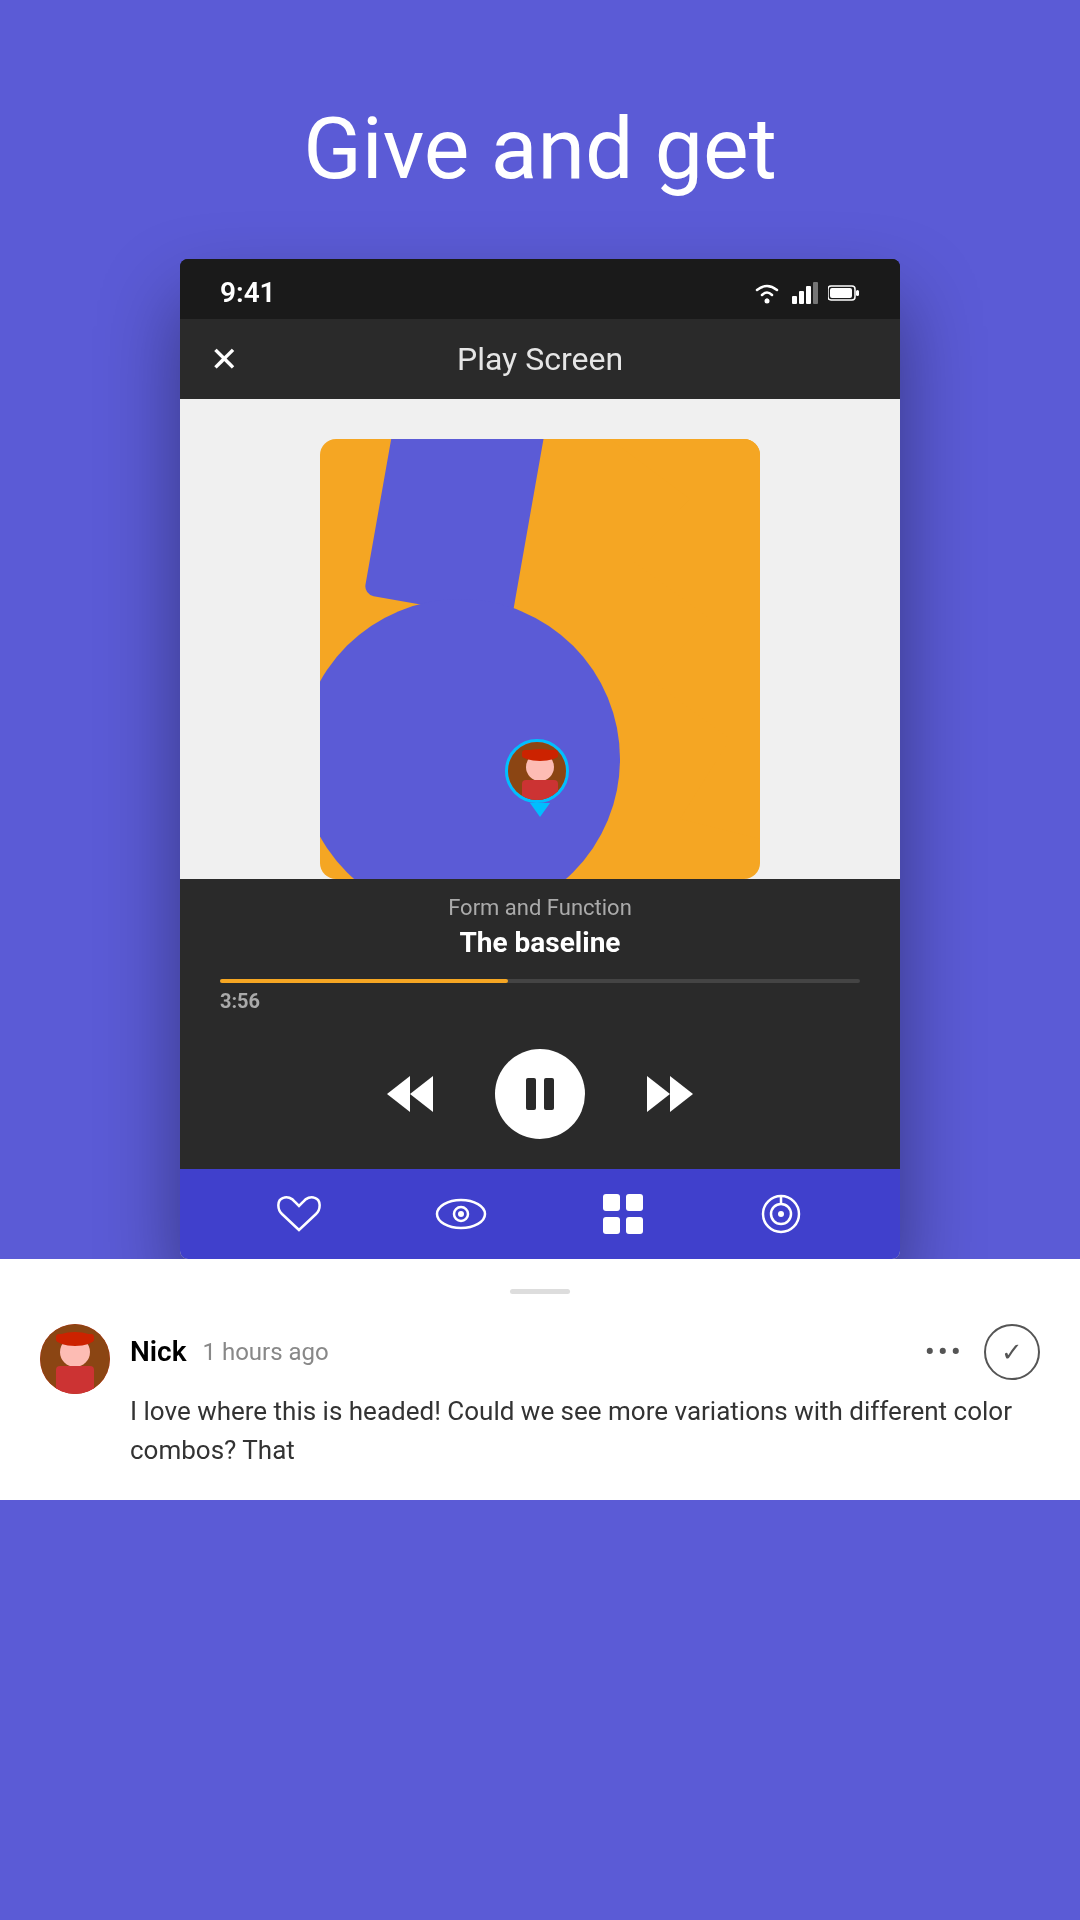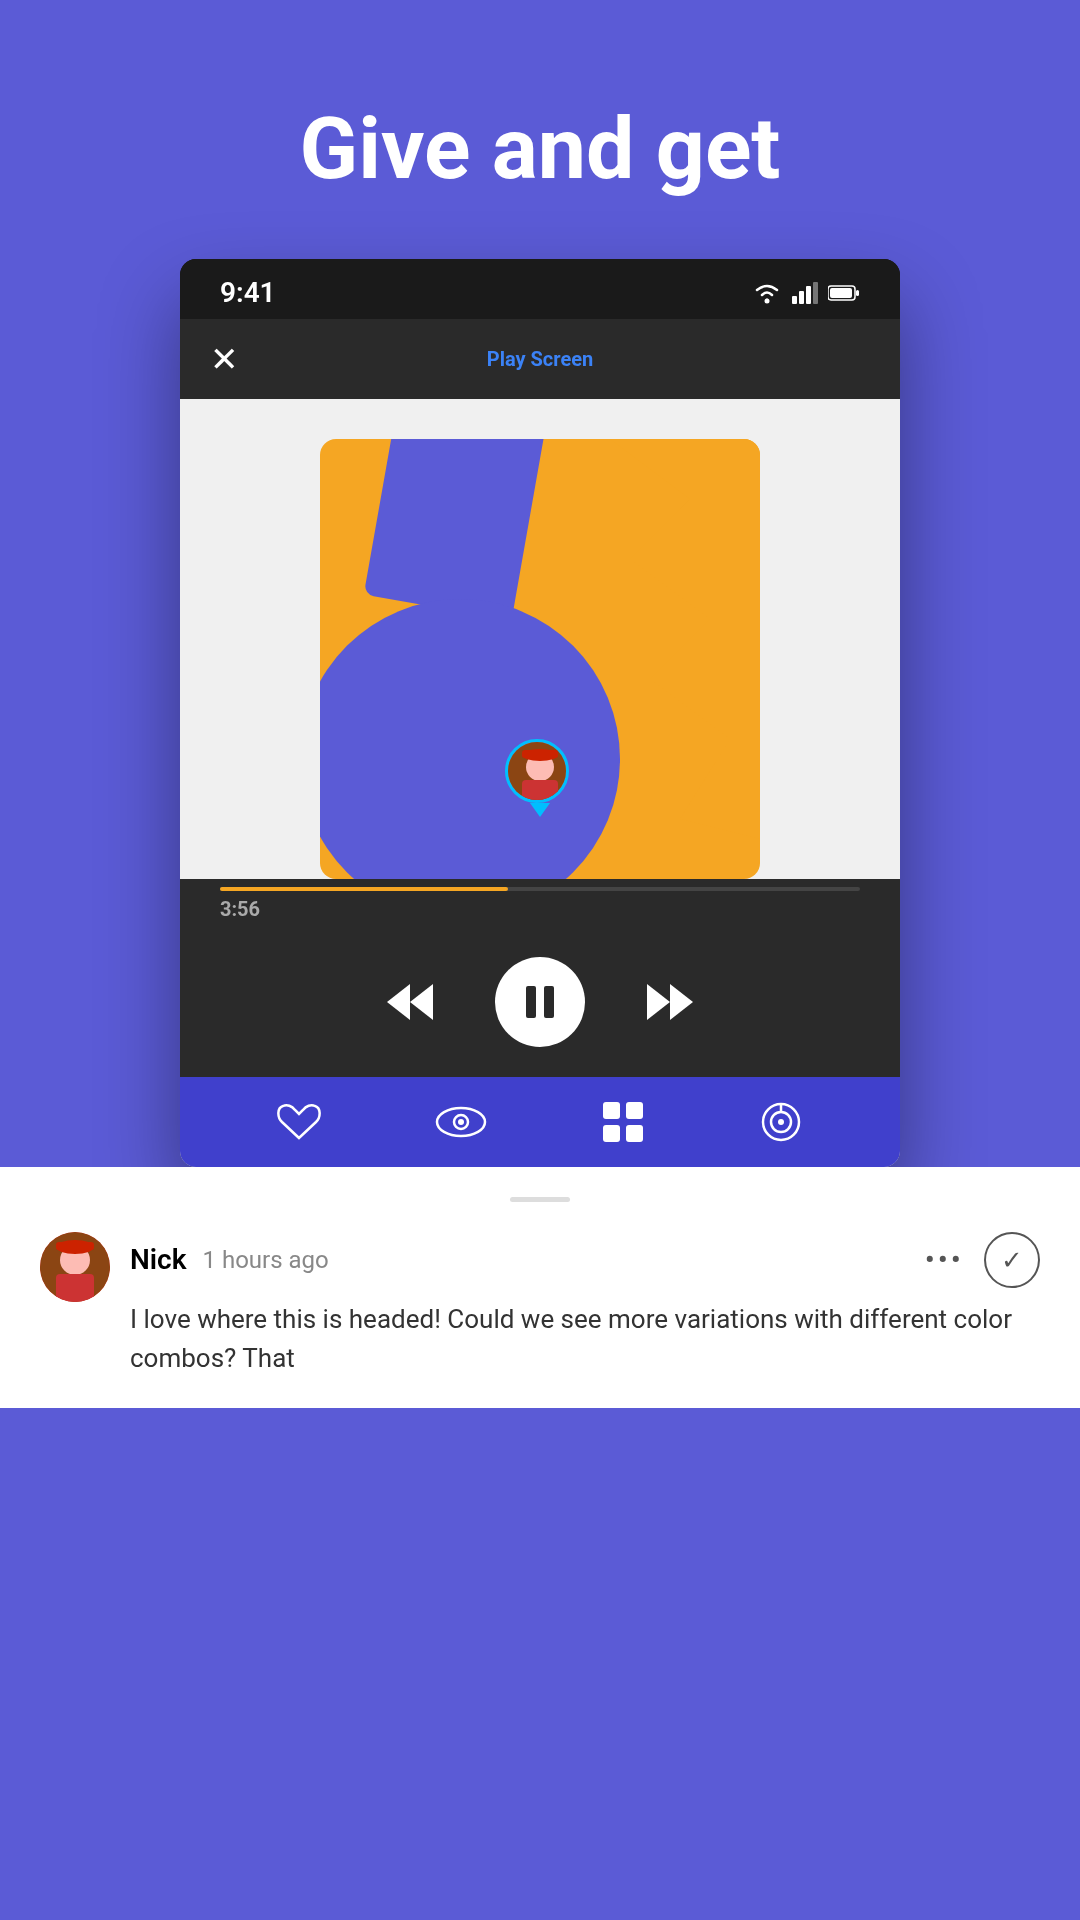--- a/index.html
+++ b/index.html
@@ -23,31 +23,31 @@
 
     .headline {
       text-align: center;
       padding-top: 100px;
       padding-bottom: 60px;
       color: white;
     }
 
     .headline h1 {
       font-size: 86px;
-      font-weight: 700;
+      font-weight: 400;
       line-height: 1.15;
       color: white;
     }
 
     
     .phone-mockup {
       width: 720px;
       margin: 0 auto;
       background: #1a1a1a;
-      border-radius: 16px;
+      border-radius: 8px;
       overflow: hidden;
       box-shadow: 0 40px 80px rgba(0,0,0,0.4);
       position: relative;
     }
 
     
     .status-bar {
       background: #1a1a1a;
       display: flex;
       justify-content: space-between;
@@ -82,23 +82,23 @@
     .close-btn {
       position: absolute;
       left: 30px;
       color: white;
       font-size: 34px;
       font-weight: 300;
       cursor: pointer;
     }
 
     .app-bar-title {
-      color: #3b82f6;
-      font-size: 20px;
-      font-weight: 700;
+      color: #e5e5e5;
+      font-size: 32px;
+      font-weight: 400;
     }
 
     
     .content-area {
       background: #f0f0f0;
       position: relative;
     }
 
     
     .album-art-container {
@@ -400,20 +400,24 @@
 
                 <ellipse cx="32" cy="13" rx="18" ry="6" fill="#cc2200"></ellipse>
                 <rect x="14" y="8" width="36" height="8" rx="3" fill="#cc2200"></rect>
               </svg>
             </div>
             <div class="user-pin-tail"></div>
           </div>
         </div>
       </div>
 
+      <div class="track-info-bar">
+        <div class="track-subtitle">Form and Function</div>
+        <div class="track-title">The baseline</div>
+      </div>
 
       <div class="progress-section">
         <div class="progress-bar-bg">
           <div class="progress-bar-fill"></div>
         </div>
         <div class="progress-time">3:56</div>
       </div>
 
       <div class="playback-controls">
         <div class="ctrl-btn">

